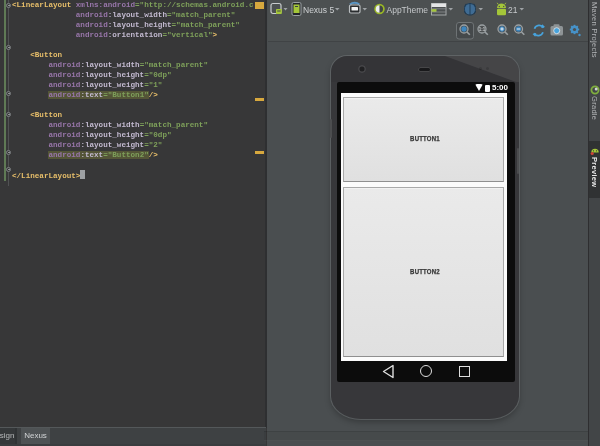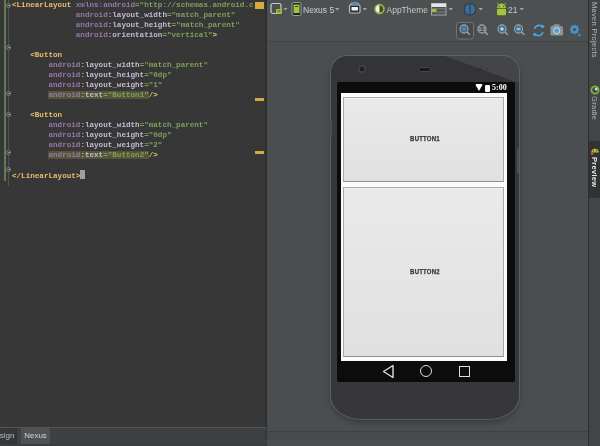--- a/index.html
+++ b/index.html
@@ -40,21 +40,21 @@
   
   #phone { left:331px; top:56px; width:188px; height:363px; background:#37373a; border-radius:16px 16px 30px 30px / 16px 16px 23px 23px; box-shadow:0 0 0 1px rgba(125,128,130,0.45), 0 3px 6px rgba(0,0,0,0.28); }
   #glass { position:absolute; left:6px; top:25.5px; width:178px; height:300.5px; background:#0c0c0c; border-radius:2px; }
   #screen { position:absolute; left:10px; top:37px; width:166px; height:268px; background:#fbfbfb; }
   .abtn { position:absolute; left:2px; width:160.5px; background:linear-gradient(#eaeaea, #e0e0e0); border:1px solid #a9a9a9; border-bottom-color:#8f8f8f; box-shadow:inset 0 1px 0 #f2f2f2; font-size:6.5px; font-weight:bold; color:#383838; -webkit-text-stroke:0.25px #383838; display:flex; align-items:center; justify-content:center; letter-spacing:0.2px; }
   #sheen { left:0; top:0; width:188px; height:26px; border-radius:16px 16px 0 0; overflow:hidden; }
   #sheen i { position:absolute; left:0; top:0; width:188px; height:26px; background:rgba(255,255,255,0.07); clip-path:polygon(114px 0, 188px 0, 188px 27px); }
   #sheen b { position:absolute; left:0; top:0; width:188px; height:26px; background:rgba(0,0,0,0.05); clip-path:polygon(0 0, 113px 0, 187px 27px, 0 27px); }
   #wifi { left:143.5px; top:28px; width:0; height:0; border-left:4px solid transparent; border-right:4px solid transparent; border-top:7px solid #fff; border-radius:2px; }
   #batt { left:154px; top:28.5px; width:5px; height:7px; background:#fff; border-radius:1px; }
-  #clock { left:161px; top:26.5px; width:18px; font-size:8px; font-weight:bold; color:#fff; letter-spacing:0;font-family:Liberation Serif, serif; }
+  #clock { left:161px; top:26.5px; width:18px; font-size:8px; font-weight:bold; color:#fff; letter-spacing:0; }
   #nav-back { left:50px; top:307.5px; width:15px; height:15px; }
   #nav-home { left:89px; top:308.5px; width:12px; height:12px; border:1.5px solid #dedede; border-radius:50%; }
   #nav-rect { left:127.5px; top:309.5px; width:11px; height:11px; border:1.5px solid #dedede; }
 </style>
 </head>
 <body>
 <div id="root">
 
   <div class="abs" id="editor">
     <div class="abs" id="foldline"></div>

